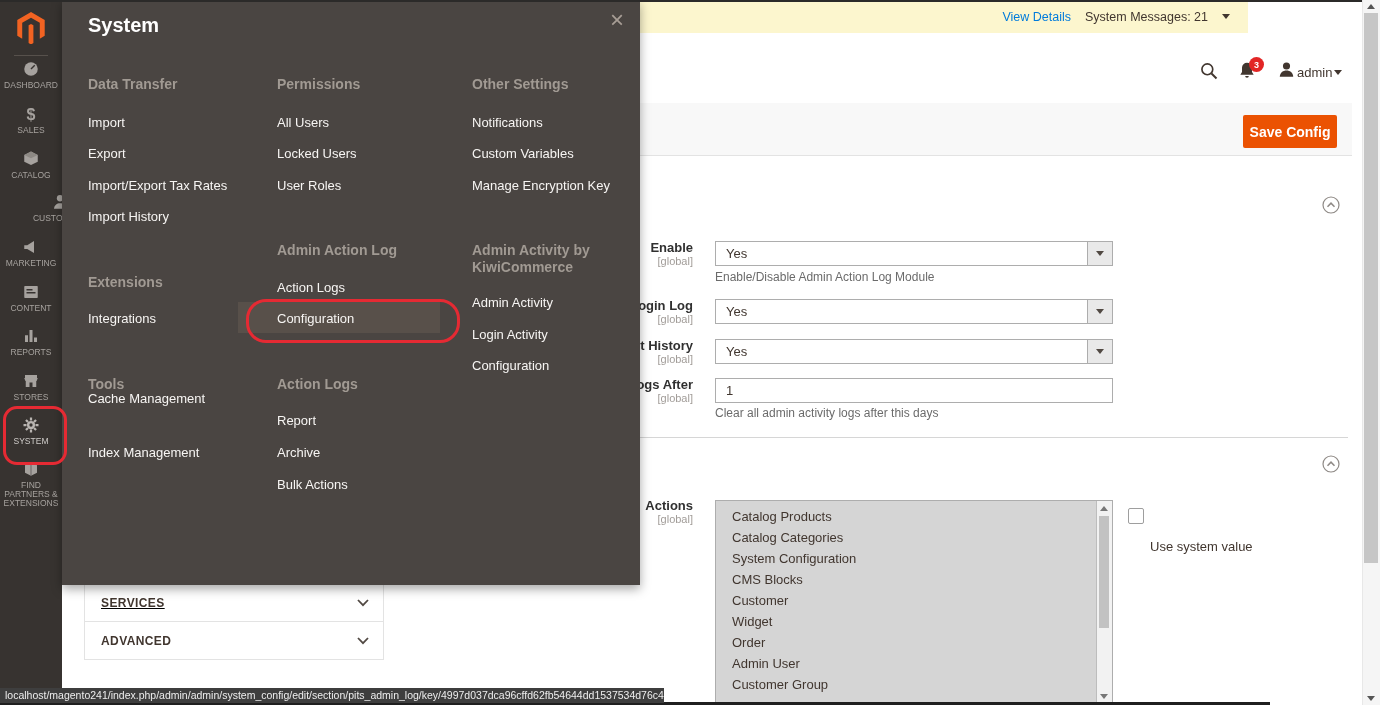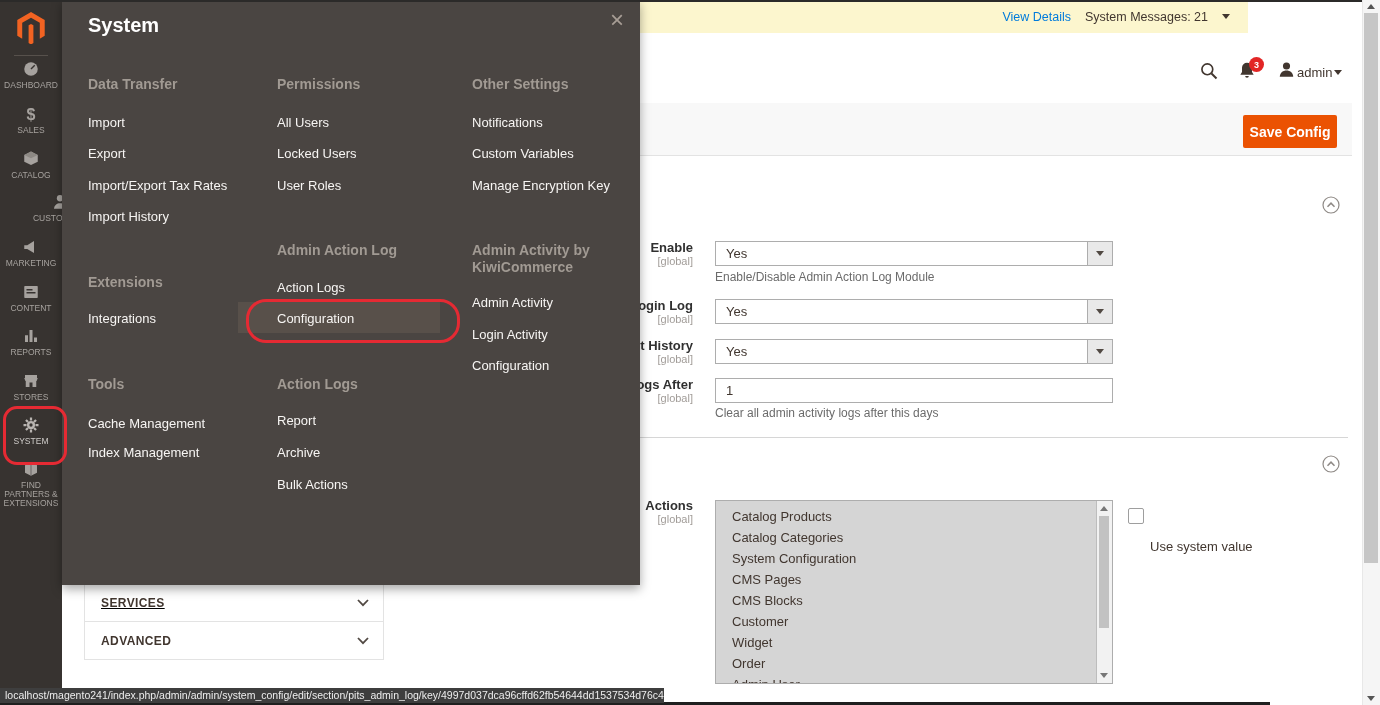--- a/index.html
+++ b/index.html
@@ -36,21 +36,21 @@
   .selbtn{position:absolute;right:0;top:0;width:24px;height:23px;background:#e9e9e9;border-left:1px solid #adadad;
     display:flex;align-items:center;justify-content:center;}
   .selbtn .tri{width:0;height:0;border-left:4px solid transparent;border-right:4px solid transparent;border-top:5px solid #514943;}
   .txtinput{left:715px;width:398px;height:25px;border:1px solid #adadad;box-sizing:border-box;font-size:13px;
     color:#41362f;padding:0 10px;font-family:"Liberation Sans",sans-serif;}
   .comment{left:715px;font-size:12px;color:#6b6b6b;}
   .divider{left:80px;top:437px;width:1268px;height:1px;background:#d6d6d6;}
   .collapse{width:18px;height:18px;cursor:pointer;}
 
   
-  .mselect{left:715px;top:500px;width:398px;height:184px;background:#d5d5d5;border:1px solid #adadad;box-sizing:border-box;overflow:hidden;}
+  .mselect{left:715px;top:500px;width:398px;height:205px;background:#d5d5d5;border:1px solid #adadad;box-sizing:border-box;overflow:hidden;}
   .mopt{height:21px;line-height:21px;padding-left:16px;font-size:13px;color:#41362f;cursor:pointer;}
   .mscroll{position:absolute;right:0;top:0;width:15px;height:100%;background:#f2f2f2;border-left:1px solid #bdbdbd;}
   .mscroll .thumb{position:absolute;left:2px;top:15px;width:10px;height:112px;background:#c2c2c2;}
   .sarrow{position:absolute;left:3px;width:0;height:0;border-left:4px solid transparent;border-right:4px solid transparent;}
   .up{top:5px;border-bottom:5px solid #777;}
   .down{bottom:5px;border-top:5px solid #777;}
 
   .checkbox{left:1128px;top:508px;width:14px;height:14px;background:#fff;border:1px solid #9e9e9e;border-radius:2px;cursor:pointer;}
   .chk-label{left:1150px;top:507px;font-size:13px;color:#41362f;margin-top:32px;}
 
@@ -169,21 +169,20 @@
     <polyline points="5.5,10.8 9,7.2 12.5,10.8" fill="none" stroke="#8f8a86" stroke-width="1.5"></polyline>
   </svg>
 
   <div class="abs flabel" style="top:498px;">Actions</div>
   <div class="abs fscope" style="top:513px;">[global]</div>
   <div class="abs mselect">
     <div style="padding-top:5px;">
       <div class="mopt">Catalog Products</div>
       <div class="mopt">Catalog Categories</div>
       <div class="mopt">System Configuration</div>
-      <div class="mopt">CMS Pages</div>
       <div class="mopt">CMS Blocks</div>
       <div class="mopt">Customer</div>
       <div class="mopt">Widget</div>
       <div class="mopt">Order</div>
       <div class="mopt">Admin User</div>
       <div class="mopt">Customer Group</div>
     </div>
     <div class="mscroll">
       <span class="sarrow up"></span>
       <span class="thumb"></span>
@@ -306,21 +305,21 @@
     <div class="gh" style="left:26px;top:76px;">Data Transfer</div>
     <div class="gi" style="left:26px;top:115px;">Import</div>
     <div class="gi" style="left:26px;top:146px;">Export</div>
     <div class="gi" style="left:26px;top:178px;">Import/Export Tax Rates</div>
     <div class="gi" style="left:26px;top:209px;">Import History</div>
 
     <div class="gh" style="left:26px;top:274px;">Extensions</div>
     <div class="gi" style="left:26px;top:311px;">Integrations</div>
 
     <div class="gh" style="left:26px;top:376px;">Tools</div>
-    <div class="gi" style="left:26px;top:416px;">Cache Management</div>
+    <div class="gi" style="left:26px;top:391px;">Cache Management</div>
     <div class="gi" style="left:26px;top:445px;">Index Management</div>
 
     <div class="gh" style="left:215px;top:76px;">Permissions</div>
     <div class="gi" style="left:215px;top:115px;">All Users</div>
     <div class="gi" style="left:215px;top:146px;">Locked Users</div>
     <div class="gi" style="left:215px;top:178px;">User Roles</div>
 
     <div class="gh" style="left:215px;top:242px;">Admin Action Log</div>
     <div class="gi" style="left:215px;top:280px;">Action Logs</div>
     <div class="gi" style="left:215px;top:311px;">Configuration</div>

